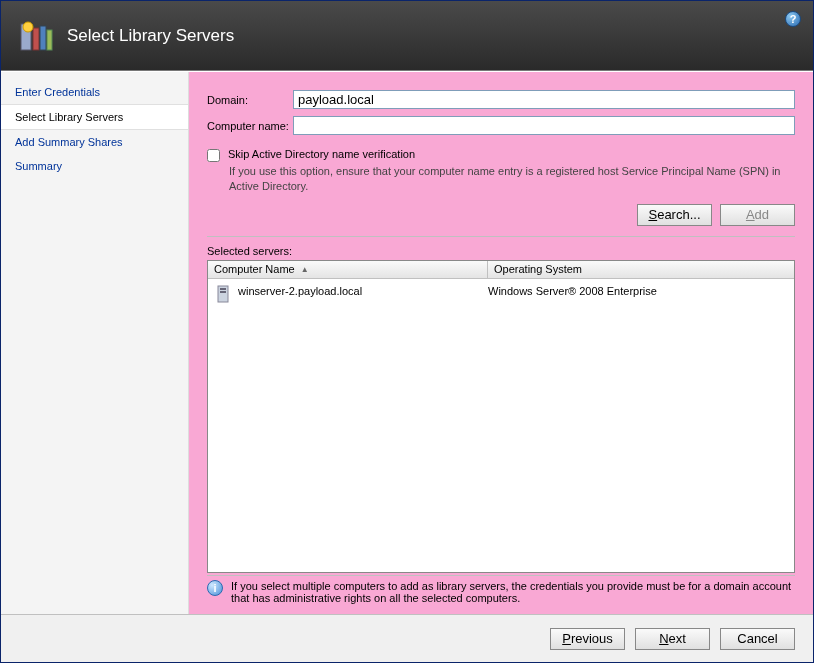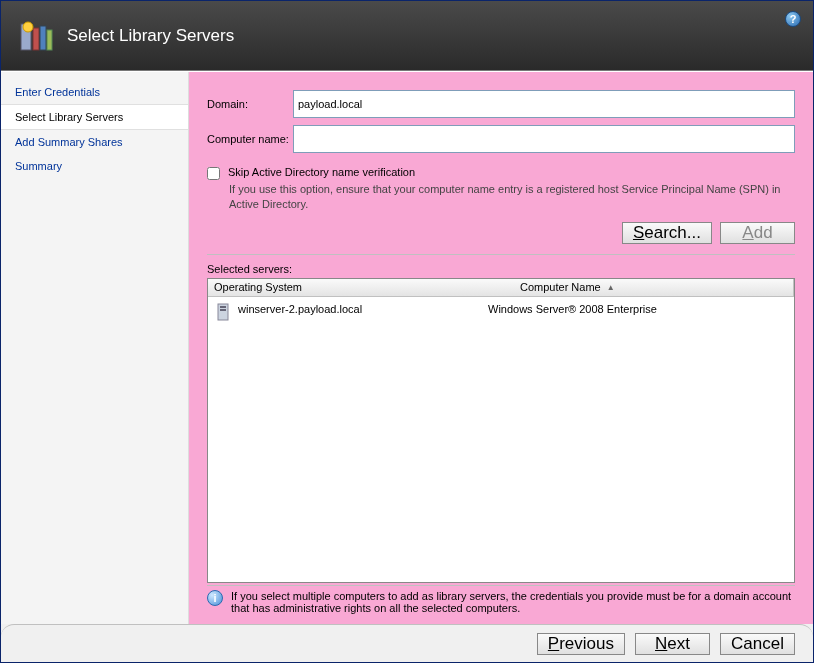--- a/index.html
+++ b/index.html
@@ -103,24 +103,24 @@
     margin-top: 8px;
   }
   .formrow {
     display: flex;
     align-items: center;
     margin-bottom: 7px;
   }
   .formrow label { width: 86px; }
   .formrow input[type=text] {
     flex: 1;
-    height: 28px;
+    height: 19px;
     border: 1px solid #7f9db9;
     padding: 0 4px;
-    font-size: 11px;
+    font-size: 13px;
   }
   .checkrow { display: flex; align-items: flex-start; margin: 6px 0 2px 0; }
   .checkrow input { margin: 1px 8px 0 0; }
   .checkrow .chktext { flex: 1; }
   .hint {
     margin-left: 22px;
     color: #444;
     margin-bottom: 6px;
     line-height: 1.35;
   }
@@ -128,21 +128,21 @@
     display: flex;
     justify-content: flex-end;
     gap: 8px;
     margin: 4px 0 8px 0;
   }
   button.win {
     min-width: 75px;
     height: 22px;
     background: linear-gradient(to bottom, #fafafa, #e0e0e0);
     border: 1px solid #888;
-    font-size: 17px;
+    font-size: 13px;
     padding: 0 10px;
     cursor: pointer;
   }
   button.win.disabled {
     color: #888;
     cursor: default;
   }
   button.win .ul { text-decoration: underline; }
   hr.sep {
     border: none;
@@ -200,29 +200,28 @@
   }
   .infobox .iicon {
     width: 16px; height: 16px; border-radius: 50%;
     background: radial-gradient(circle at 30% 30%, #cfe8ff, #4a90d9);
     color: #fff; font-weight: bold; font-size: 11px;
     display: flex; align-items: center; justify-content: center;
     flex-shrink: 0;
     border: 1px solid #2a6ab0;
   }
   .footer {
-    height: 38px;
+    height: 48px;
     border-top: 1px solid #c0c0c0;
     display: flex;
     align-items: center;
     justify-content: flex-end;
     padding: 0 18px;
     gap: 10px;
     background: #f0f0f0;
-    border-radius: 13px;
   }
 </style>
 </head>
 <body>
 
 <div class="window">
 
 
   <div class="header">
     <span class="bigicon">
@@ -263,26 +262,26 @@
 
       <div class="btnrow">
         <button class="win"><span class="ul">S</span><span>earch...</span></button>
         <button class="win disabled"><span class="ul">A</span><span>dd</span></button>
       </div>
       <hr class="sep">
 
       <div class="listlabel">Selected servers:</div>
       <div class="listbox">
         <div class="listhdr">
-          <div class="col col-os">
-            <span>Operating System</span>
-          </div>
           <div class="col col-name">
             <span>Computer Name</span>
             <span class="sorticon">▲</span>
+          </div>
+          <div class="col col-os">
+            <span>Operating System</span>
           </div>
         </div>
         <div class="listbody">
           <div class="listrow">
             <span class="rowicon">
               <svg width="16" height="18" viewBox="0 0 16 18">
                 <rect x="3" y="1" width="10" height="16" fill="#ccd4e0" stroke="#889"></rect>
                 <rect x="5" y="3" width="6" height="2" fill="#667"></rect>
                 <rect x="5" y="6" width="6" height="2" fill="#667"></rect>
               </svg>

